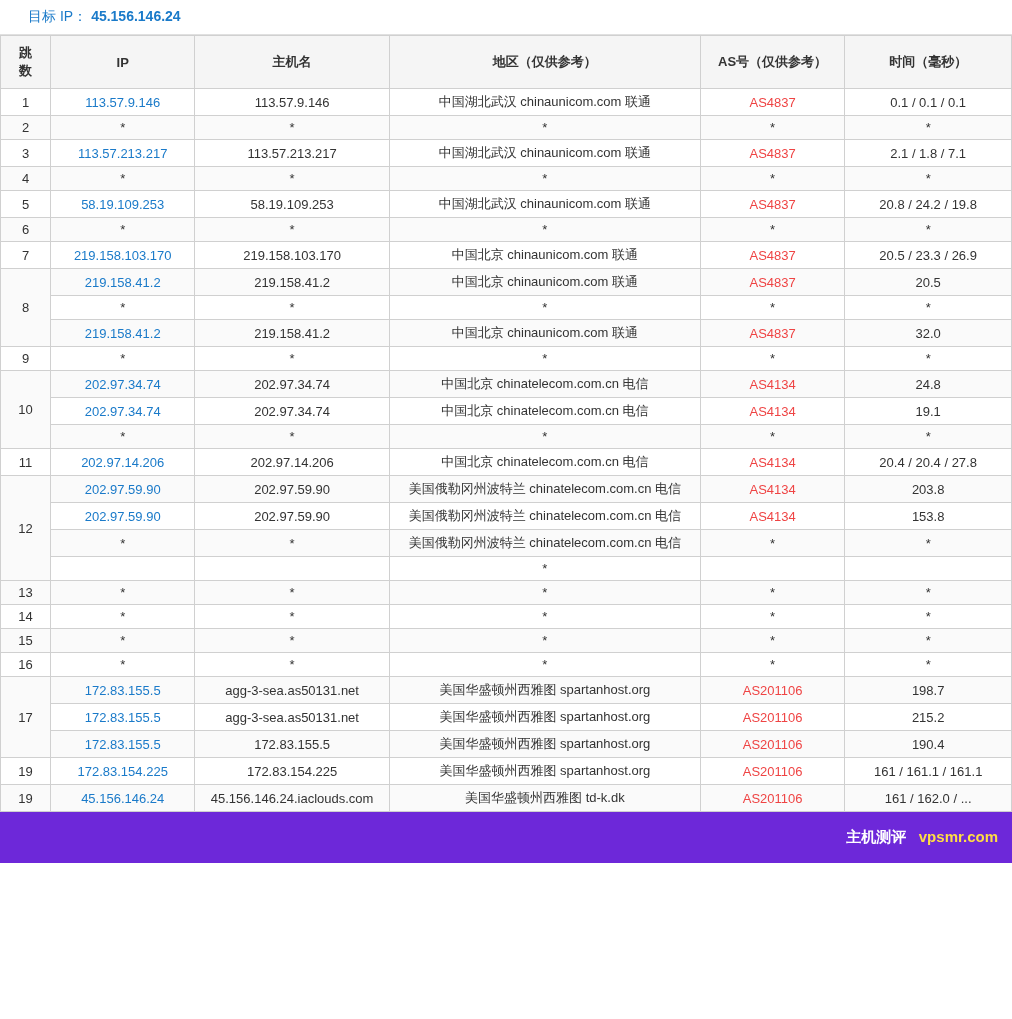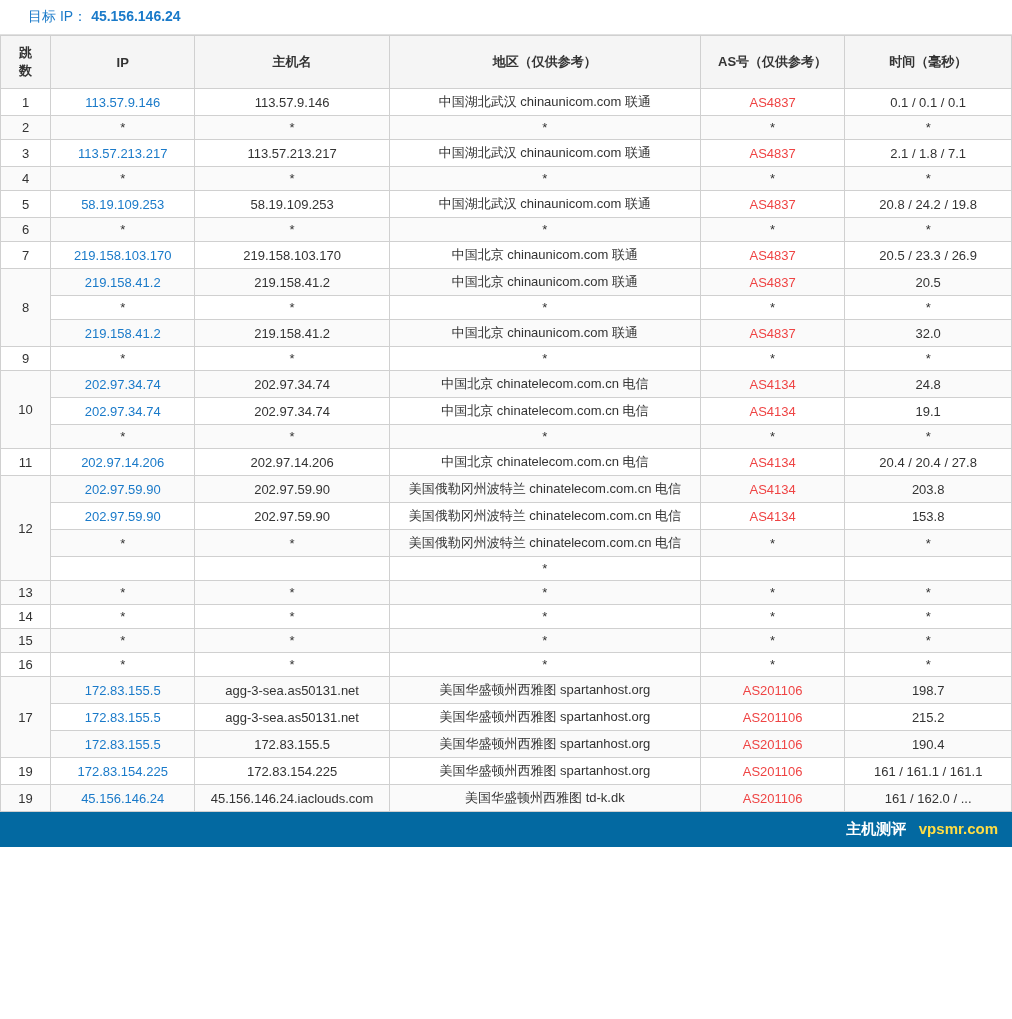--- a/index.html
+++ b/index.html
@@ -45,24 +45,24 @@
       text-decoration: none;
     }
     .as-link {
       color: #ef4444;
       text-decoration: none;
     }
     tr:nth-child(even) td {
       background: #fafafa;
     }
     .footer-bar {
-      background: #0369a1;
+      background: #6d28d9;
       color: #fff;
       text-align: right;
-      padding: 8px 14px;
+      padding: 16px 14px;
       font-size: 15px;
       font-weight: bold;
     }
     .footer-bar span.site {
       color: #ffdd44;
     }
   </style>
 </head>
 <body>
 

